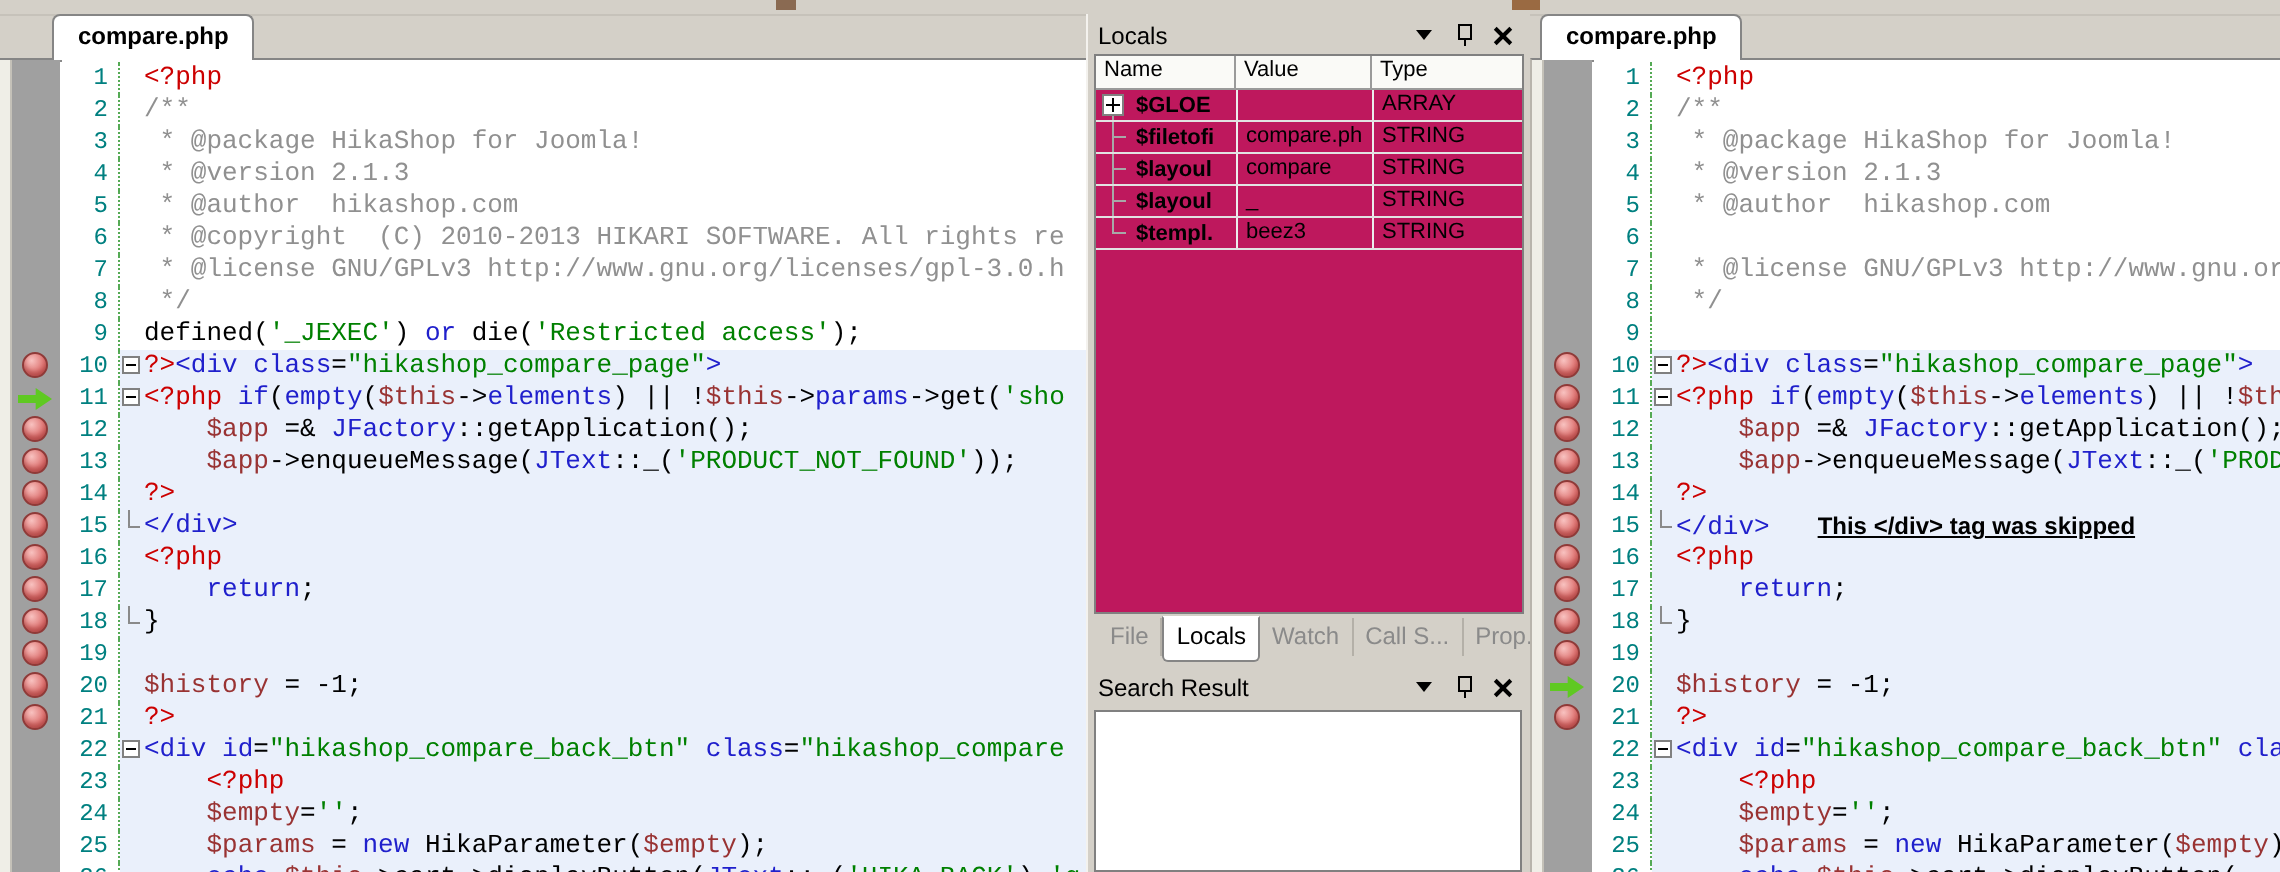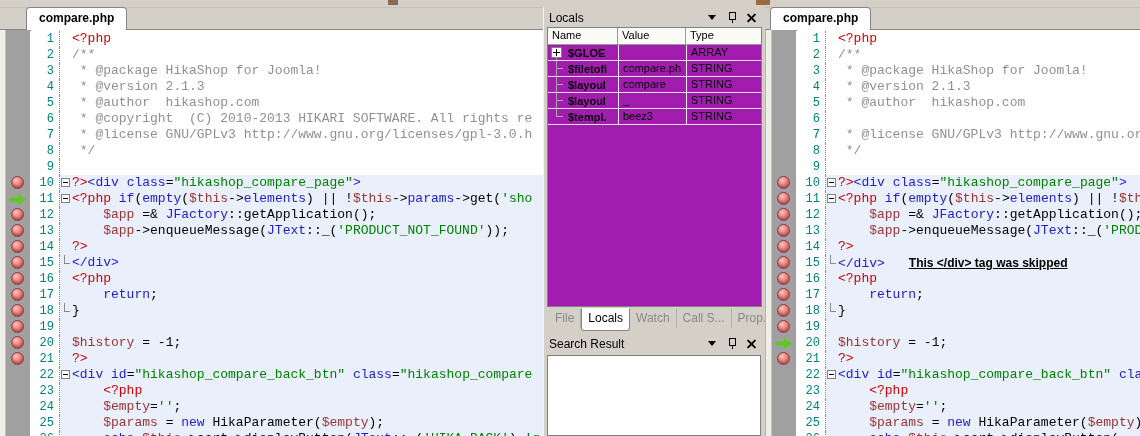--- a/index.html
+++ b/index.html
@@ -71,21 +71,21 @@
   .ptool{width:17px;height:15px;display:flex;align-items:center;justify-content:center;margin-left:3px;}
   .tri{width:0;height:0;border-left:4px solid transparent;border-right:4px solid transparent;border-top:5px solid #000;}
   .pin{position:relative;width:8px;height:11px;}
   .pin::before{content:"";position:absolute;left:1px;top:0;width:5px;height:6px;border:1px solid #000;background:#d4d0c8;}
   .pin::after{content:"";position:absolute;left:4px;top:8px;width:1px;height:3px;background:#000;}
   .xicon{position:relative;width:9px;height:9px;}
   .xicon::before,.xicon::after{content:"";position:absolute;left:-1px;top:4px;width:11px;height:2px;background:#000;}
   .xicon::before{transform:rotate(45deg);}
   .xicon::after{transform:rotate(-45deg);}
 
-  .grid{position:absolute;left:3px;top:20px;width:215px;height:280px;background:#a21caf;
+  .grid{position:absolute;left:3px;top:20px;width:215px;height:280px;background:#be185d;
         border:1px solid #808080;box-sizing:border-box;overflow:hidden;}
   .grid-head{display:flex;height:16px;background:#fafaf7;border-bottom:1px solid #9a9a9a;}
   .gh{box-sizing:border-box;font-size:11px;line-height:15px;padding:0 4px;border-right:1px solid #9a9a9a;color:#000;}
   .gh.n{flex:0 0 70px;}.gh.v{flex:0 0 68px;}.gh.t{flex:1 1 auto;border-right:none;}
   .grid-row{display:flex;height:15px;border-bottom:1px solid #e2e2e2;font-size:11px;line-height:14px;color:#000;}
   .gc{box-sizing:border-box;overflow:hidden;white-space:nowrap;}
   .gc-name{flex:0 0 70px;display:flex;align-items:center;}
   .gc-val{flex:0 0 68px;border-left:1px solid #ececec;padding:0 4px;}
   .gc-type{flex:1 1 auto;border-left:1px solid #ececec;padding:0 4px;}
   .tree{flex:0 0 18px;position:relative;height:15px;}
@@ -128,21 +128,21 @@
       <div class="gutter-bg"></div>
       <div class="lines">
           <div class="code-line"><div class="gcell"></div><div class="num">1</div><div class="fcell"></div><div class="codetext"><span class="c-php">&lt;?php</span></div></div>
           <div class="code-line"><div class="gcell"></div><div class="num">2</div><div class="fcell"></div><div class="codetext"><span class="c-com">/**</span></div></div>
           <div class="code-line"><div class="gcell"></div><div class="num">3</div><div class="fcell"></div><div class="codetext"><span class="c-com"> * @package HikaShop for Joomla!</span></div></div>
           <div class="code-line"><div class="gcell"></div><div class="num">4</div><div class="fcell"></div><div class="codetext"><span class="c-com"> * @version 2.1.3</span></div></div>
           <div class="code-line"><div class="gcell"></div><div class="num">5</div><div class="fcell"></div><div class="codetext"><span class="c-com"> * @author  hikashop.com</span></div></div>
           <div class="code-line"><div class="gcell"></div><div class="num">6</div><div class="fcell"></div><div class="codetext"><span class="c-com"> * @copyright  (C) 2010-2013 HIKARI SOFTWARE. All rights re</span></div></div>
           <div class="code-line"><div class="gcell"></div><div class="num">7</div><div class="fcell"></div><div class="codetext"><span class="c-com"> * @license GNU/GPLv3 http://www.gnu.org/licenses/gpl-3.0.h</span></div></div>
           <div class="code-line"><div class="gcell"></div><div class="num">8</div><div class="fcell"></div><div class="codetext"><span class="c-com"> */</span></div></div>
-          <div class="code-line"><div class="gcell"></div><div class="num">9</div><div class="fcell"></div></div>
+          <div class="code-line"><div class="gcell"></div><div class="num">9</div><div class="fcell"></div><div class="codetext"><span class="c-pln">defined(</span><span class="c-str">'_JEXEC'</span><span class="c-pln">) </span><span class="c-kw">or</span><span class="c-pln"> die(</span><span class="c-str">'Restricted access'</span><span class="c-pln">);</span></div></div>
           <div class="code-line tint"><div class="gcell"><div class="bp"></div></div><div class="num">10</div><div class="fcell"><div class="fold-open"></div></div><div class="codetext"><span class="c-php">?&gt;</span><span class="c-kw">&lt;div </span><span class="c-kw">class</span><span class="c-pln">=</span><span class="c-str">"hikashop_compare_page"</span><span class="c-kw">&gt;</span></div></div>
           <div class="code-line tint"><div class="gcell"><div class="arrow"></div></div><div class="num">11</div><div class="fcell"><div class="fold-open"></div></div><div class="codetext"><span class="c-php">&lt;?php </span><span class="c-kw">if</span><span class="c-pln">(</span><span class="c-kw">empty</span><span class="c-pln">(</span><span class="c-var">$this</span><span class="c-pln">-&gt;</span><span class="c-kw">elements</span><span class="c-pln">) || !</span><span class="c-var">$this</span><span class="c-pln">-&gt;</span><span class="c-kw">params</span><span class="c-pln">-&gt;get(</span><span class="c-str">'sho</span></div></div>
           <div class="code-line tint"><div class="gcell"><div class="bp"></div></div><div class="num">12</div><div class="fcell"></div><div class="codetext"><span class="c-pln">    </span><span class="c-var">$app</span><span class="c-pln"> =&amp; </span><span class="c-kw">JFactory</span><span class="c-pln">::getApplication();</span></div></div>
           <div class="code-line tint"><div class="gcell"><div class="bp"></div></div><div class="num">13</div><div class="fcell"></div><div class="codetext"><span class="c-pln">    </span><span class="c-var">$app</span><span class="c-pln">-&gt;enqueueMessage(</span><span class="c-kw">JText</span><span class="c-pln">::_(</span><span class="c-str">'PRODUCT_NOT_FOUND'</span><span class="c-pln">));</span></div></div>
           <div class="code-line tint"><div class="gcell"><div class="bp"></div></div><div class="num">14</div><div class="fcell"></div><div class="codetext"><span class="c-php">?&gt;</span></div></div>
           <div class="code-line tint"><div class="gcell"><div class="bp"></div></div><div class="num">15</div><div class="fcell"><div class="fold-end"></div></div><div class="codetext"><span class="c-kw">&lt;/div&gt;</span></div></div>
           <div class="code-line tint"><div class="gcell"><div class="bp"></div></div><div class="num">16</div><div class="fcell"></div><div class="codetext"><span class="c-php">&lt;?php</span></div></div>
           <div class="code-line tint"><div class="gcell"><div class="bp"></div></div><div class="num">17</div><div class="fcell"></div><div class="codetext"><span class="c-pln">    </span><span class="c-kw">return</span><span class="c-pln">;</span></div></div>
           <div class="code-line tint"><div class="gcell"><div class="bp"></div></div><div class="num">18</div><div class="fcell"><div class="fold-end"></div></div><div class="codetext"><span class="c-pln">}</span></div></div>
           <div class="code-line tint"><div class="gcell"><div class="bp"></div></div><div class="num">19</div><div class="fcell"></div><div class="codetext"></div></div>

